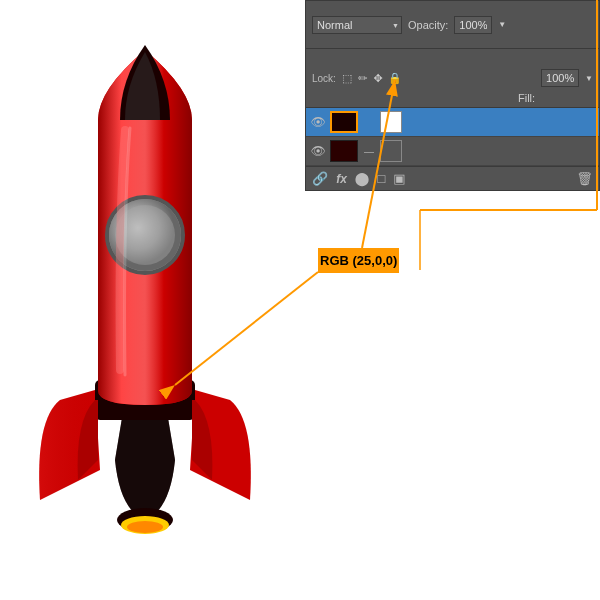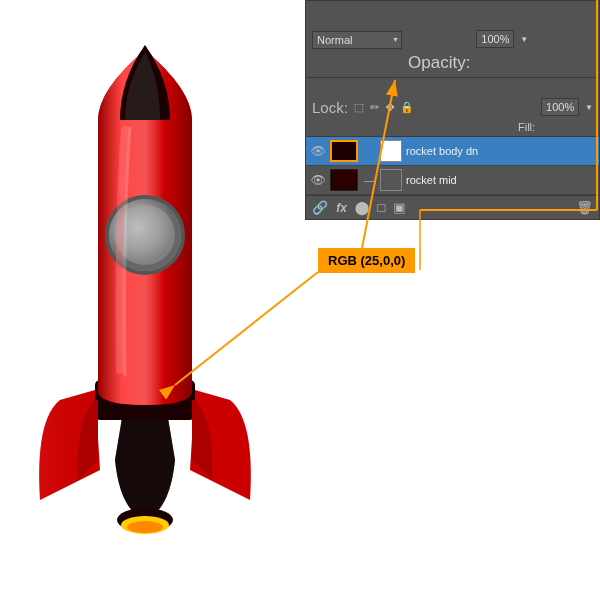--- a/index.html
+++ b/index.html
@@ -19,21 +19,21 @@
       right: 0;
       width: 295px;
       background: #535353;
       border: 1px solid #3a3a3a;
       z-index: 10;
     }
 
     .ps-panel-top {
       display: flex;
       align-items: center;
-      padding: 4px 6px;
+      padding: 14px 6px;
       background: #535353;
       border-bottom: 1px solid #3a3a3a;
       gap: 6px;
     }
 
     .blend-mode-select {
       background: #5a5a5a;
       border: 1px solid #3a3a3a;
       color: #ddd;
       font-size: 11px;
@@ -54,22 +54,21 @@
       color: #ccc;
       position: absolute;
       right: 3px;
       top: 50%;
       transform: translateY(-50%);
       pointer-events: none;
     }
 
     .opacity-label {
       color: #ccc;
-      font-size: 17px;
-      margin-top: 48px;
+      font-size: 11px;
     }
 
     .opacity-input {
       background: #5a5a5a;
       border: 1px solid #3a3a3a;
       color: #ddd;
       font-size: 11px;
       width: 38px;
       padding: 2px 4px;
     }
@@ -78,21 +77,21 @@
       display: flex;
       align-items: center;
       padding: 3px 6px;
       background: #535353;
       border-bottom: 1px solid #3a3a3a;
       gap: 6px;
       font-size: 11px;
       color: #ccc;
     }
     .lock-icon {
-      font-size: 15px;
+      font-size: 10px;
       color: #bbb;
     }
     .fill-label {
       margin-left: auto;
       color: #ccc;
       font-size: 11px;
       margin-top: 40px;
     }
     .fill-input {
       background: #5a5a5a;
@@ -186,21 +185,21 @@
       background: #535353;
       border-top: 1px solid #3a3a3a;
       gap: 8px;
     }
 
     
     .annotation-box {
       position: absolute;
       background: #f90;
       border: none;
-      padding: 5px 10px;
+      padding: 5px 2px;
       font-size: 13px;
       font-weight: bold;
       color: #000;
       z-index: 20;
     }
 
     
     .arrows-svg {
       position: absolute;
       top: 0;
@@ -301,29 +300,27 @@
     <span class="fill-label">Fill:</span>
     <input class="fill-input" type="text" value="100%" style="">
     <span style="color:#ccc;font-size:8px;">▼</span>
   </div>
 
   <div class="layer-row selected">
     <div class="layer-eye">👁</div>
     <div class="layer-thumb-dark layer-highlight-border" style="background:#1a0000;border-color:#f90;border-width:2px;"></div>
     <div class="layer-chain"></div>
     <div class="layer-thumb-white" style="background:#fff;"></div>
-    <span class="layer-name">rocket body dn</span>
   </div>
 
   <div class="layer-row">
     <div class="layer-eye">👁</div>
     <div class="layer-thumb-dark2" style="background:#2a0000;"></div>
     <div class="layer-chain">—</div>
     <div class="layer-thumb-gray" style="background:#555;"></div>
-    <span class="layer-name">rocket mid</span>
   </div>
 
   <div class="ps-panel-bottom">
     <span style="color:#bbb;font-size:13px;cursor:pointer;">🔗</span>
     <span style="color:#bbb;font-size:12px;cursor:pointer;font-style:italic;font-weight:bold;">fx</span>
     <span style="color:#bbb;font-size:13px;cursor:pointer;">⬤</span>
     <span style="color:#bbb;font-size:13px;cursor:pointer;">□</span>
     <span style="color:#bbb;font-size:13px;cursor:pointer;">▣</span>
     <span style="color:#bbb;font-size:13px;cursor:pointer;margin-left:auto;">🗑</span>
   </div>

